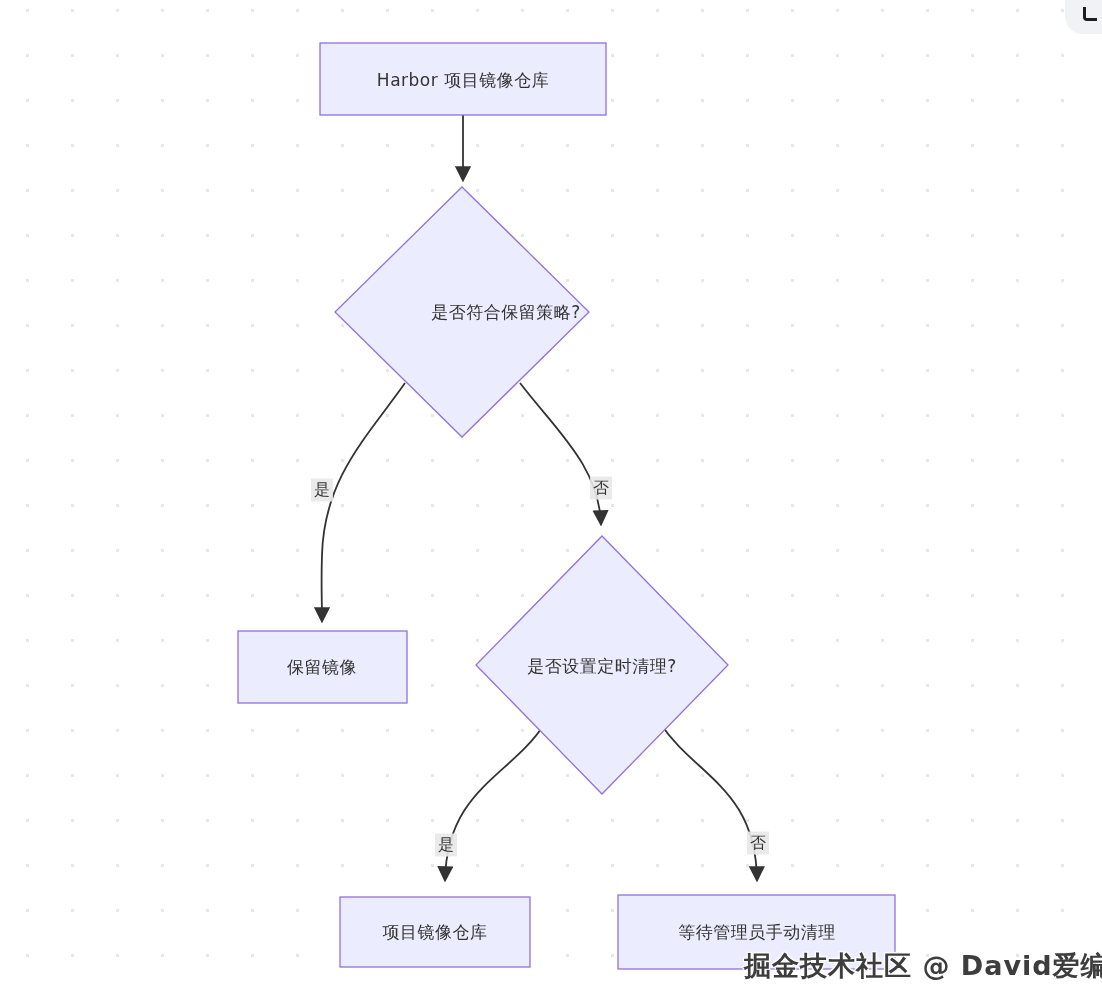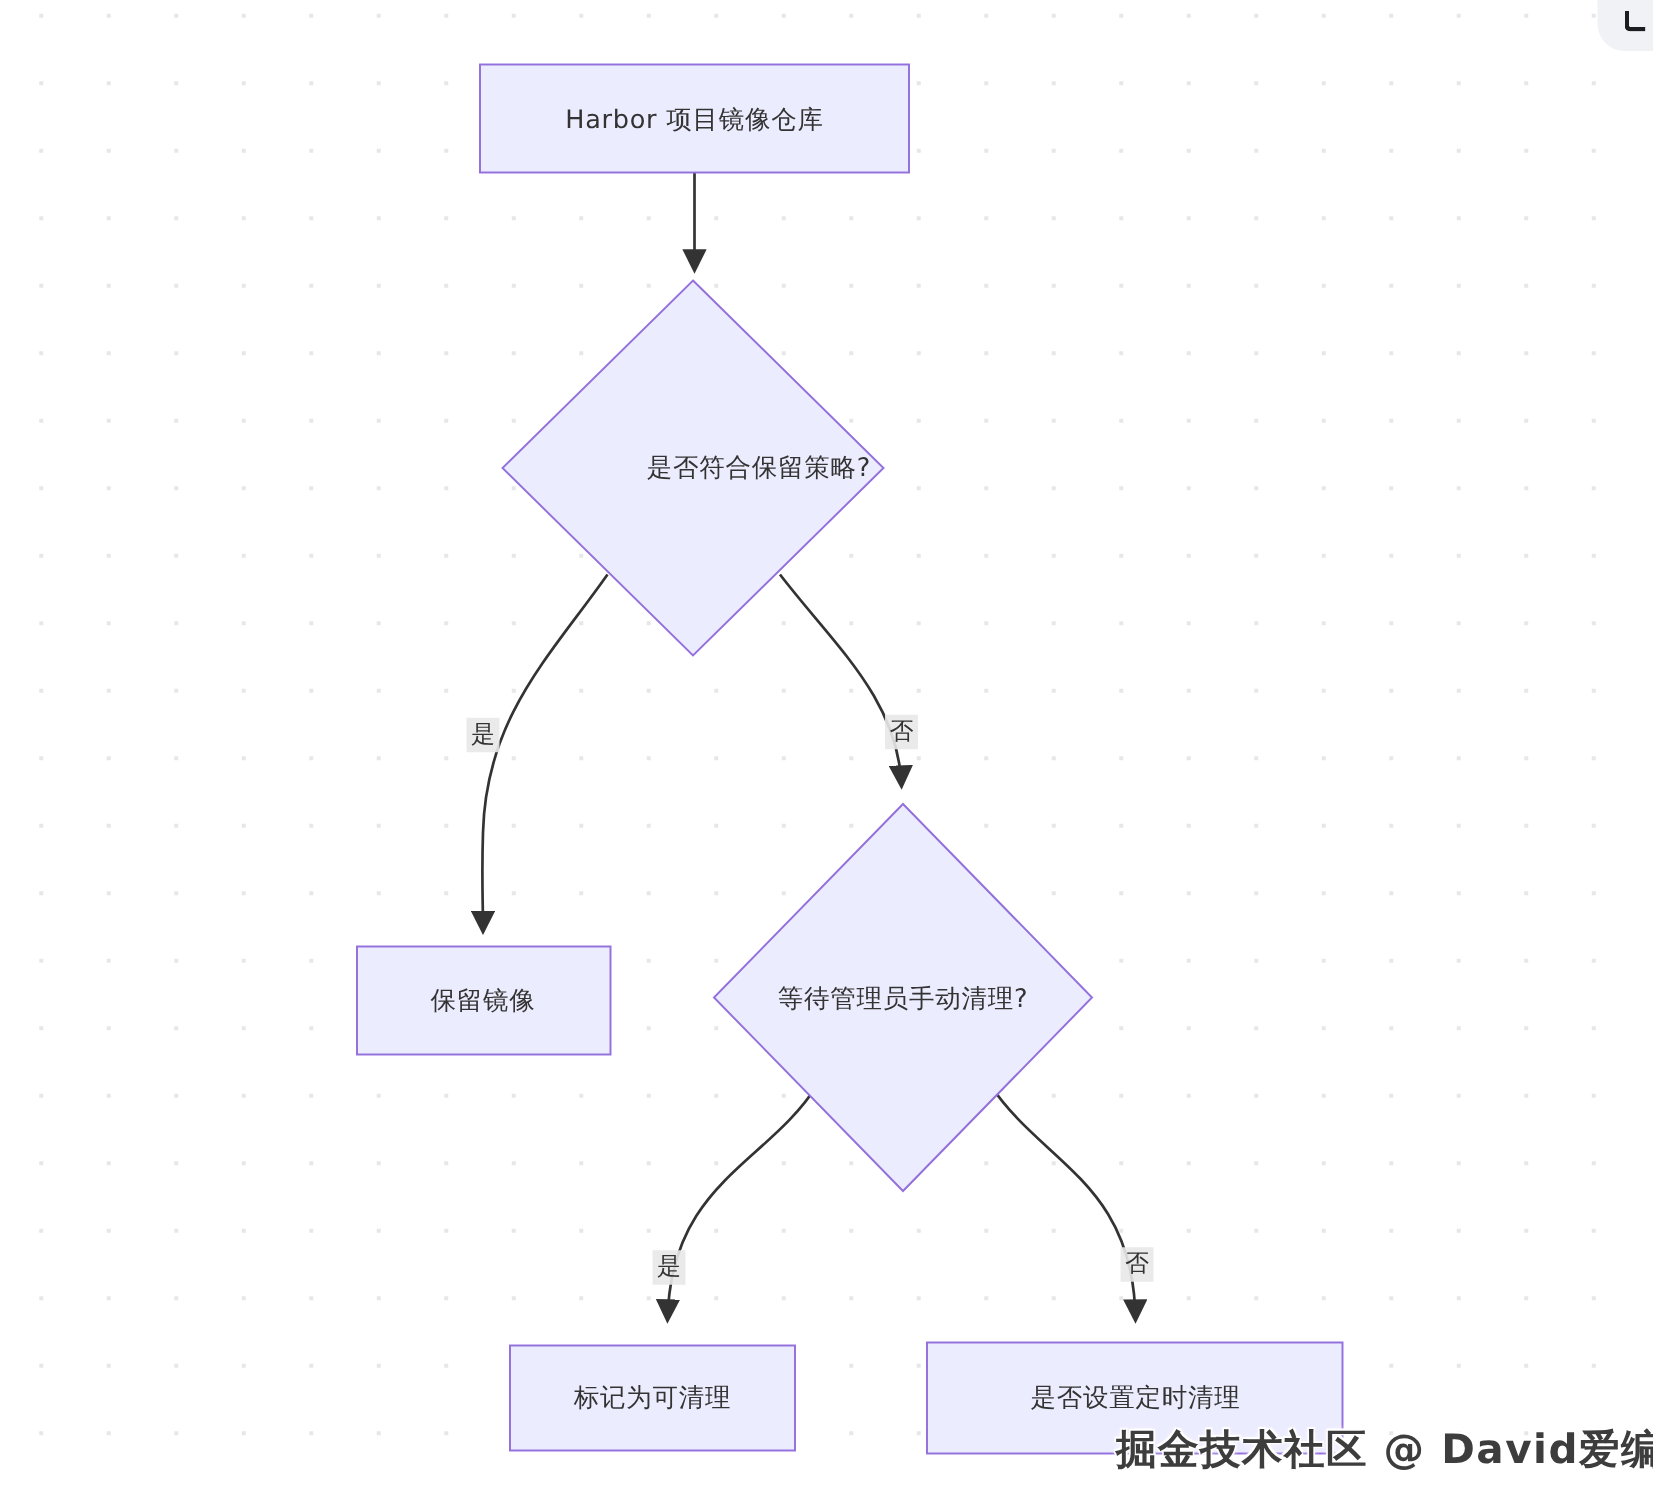--- a/index.html
+++ b/index.html
@@ -117,23 +117,23 @@
       <rect x="238" y="631" width="169" height="72"></rect>
       <polygon points="602,536 728,665 602,794 476,665"></polygon>
       <rect x="340" y="897" width="190" height="70"></rect>
       <rect x="618" y="895" width="277" height="74"></rect>
     </g>
   </svg>
 
   <div class="node-label" style="left:463px; top:80px;">Harbor 项目镜像仓库</div>
   <div class="node-label" style="left:462px; top:312px;margin-left:44px;">是否符合保留策略?</div>
   <div class="node-label" style="left:322px; top:667px;font-family:Liberation Serif, serif;">保留镜像</div>
-  <div class="node-label" style="left:602px; top:666px;">等待管理员手动清理?</div>
-  <div class="node-label" style="left:435px; top:932px;">标记为可清理</div>
-  <div class="node-label" style="left:757px; top:932px;">是否设置定时清理</div>
+  <div class="node-label" style="left:602px; top:666px;">是否设置定时清理?</div>
+  <div class="node-label" style="left:435px; top:932px;">项目镜像仓库</div>
+  <div class="node-label" style="left:757px; top:932px;">等待管理员手动清理</div>
 
   <div class="edge-label" style="left:322px; top:490px;">是</div>
   <div class="edge-label" style="left:601px; top:488px;">否</div>
   <div class="edge-label" style="left:446px; top:845px;">是</div>
   <div class="edge-label" style="left:758px; top:843px;">否</div>
 
   <div class="watermark">掘金技术社区 @ David爱编程</div>
 
   <div class="fullscreen-button">
     <div class="fs-icon">

